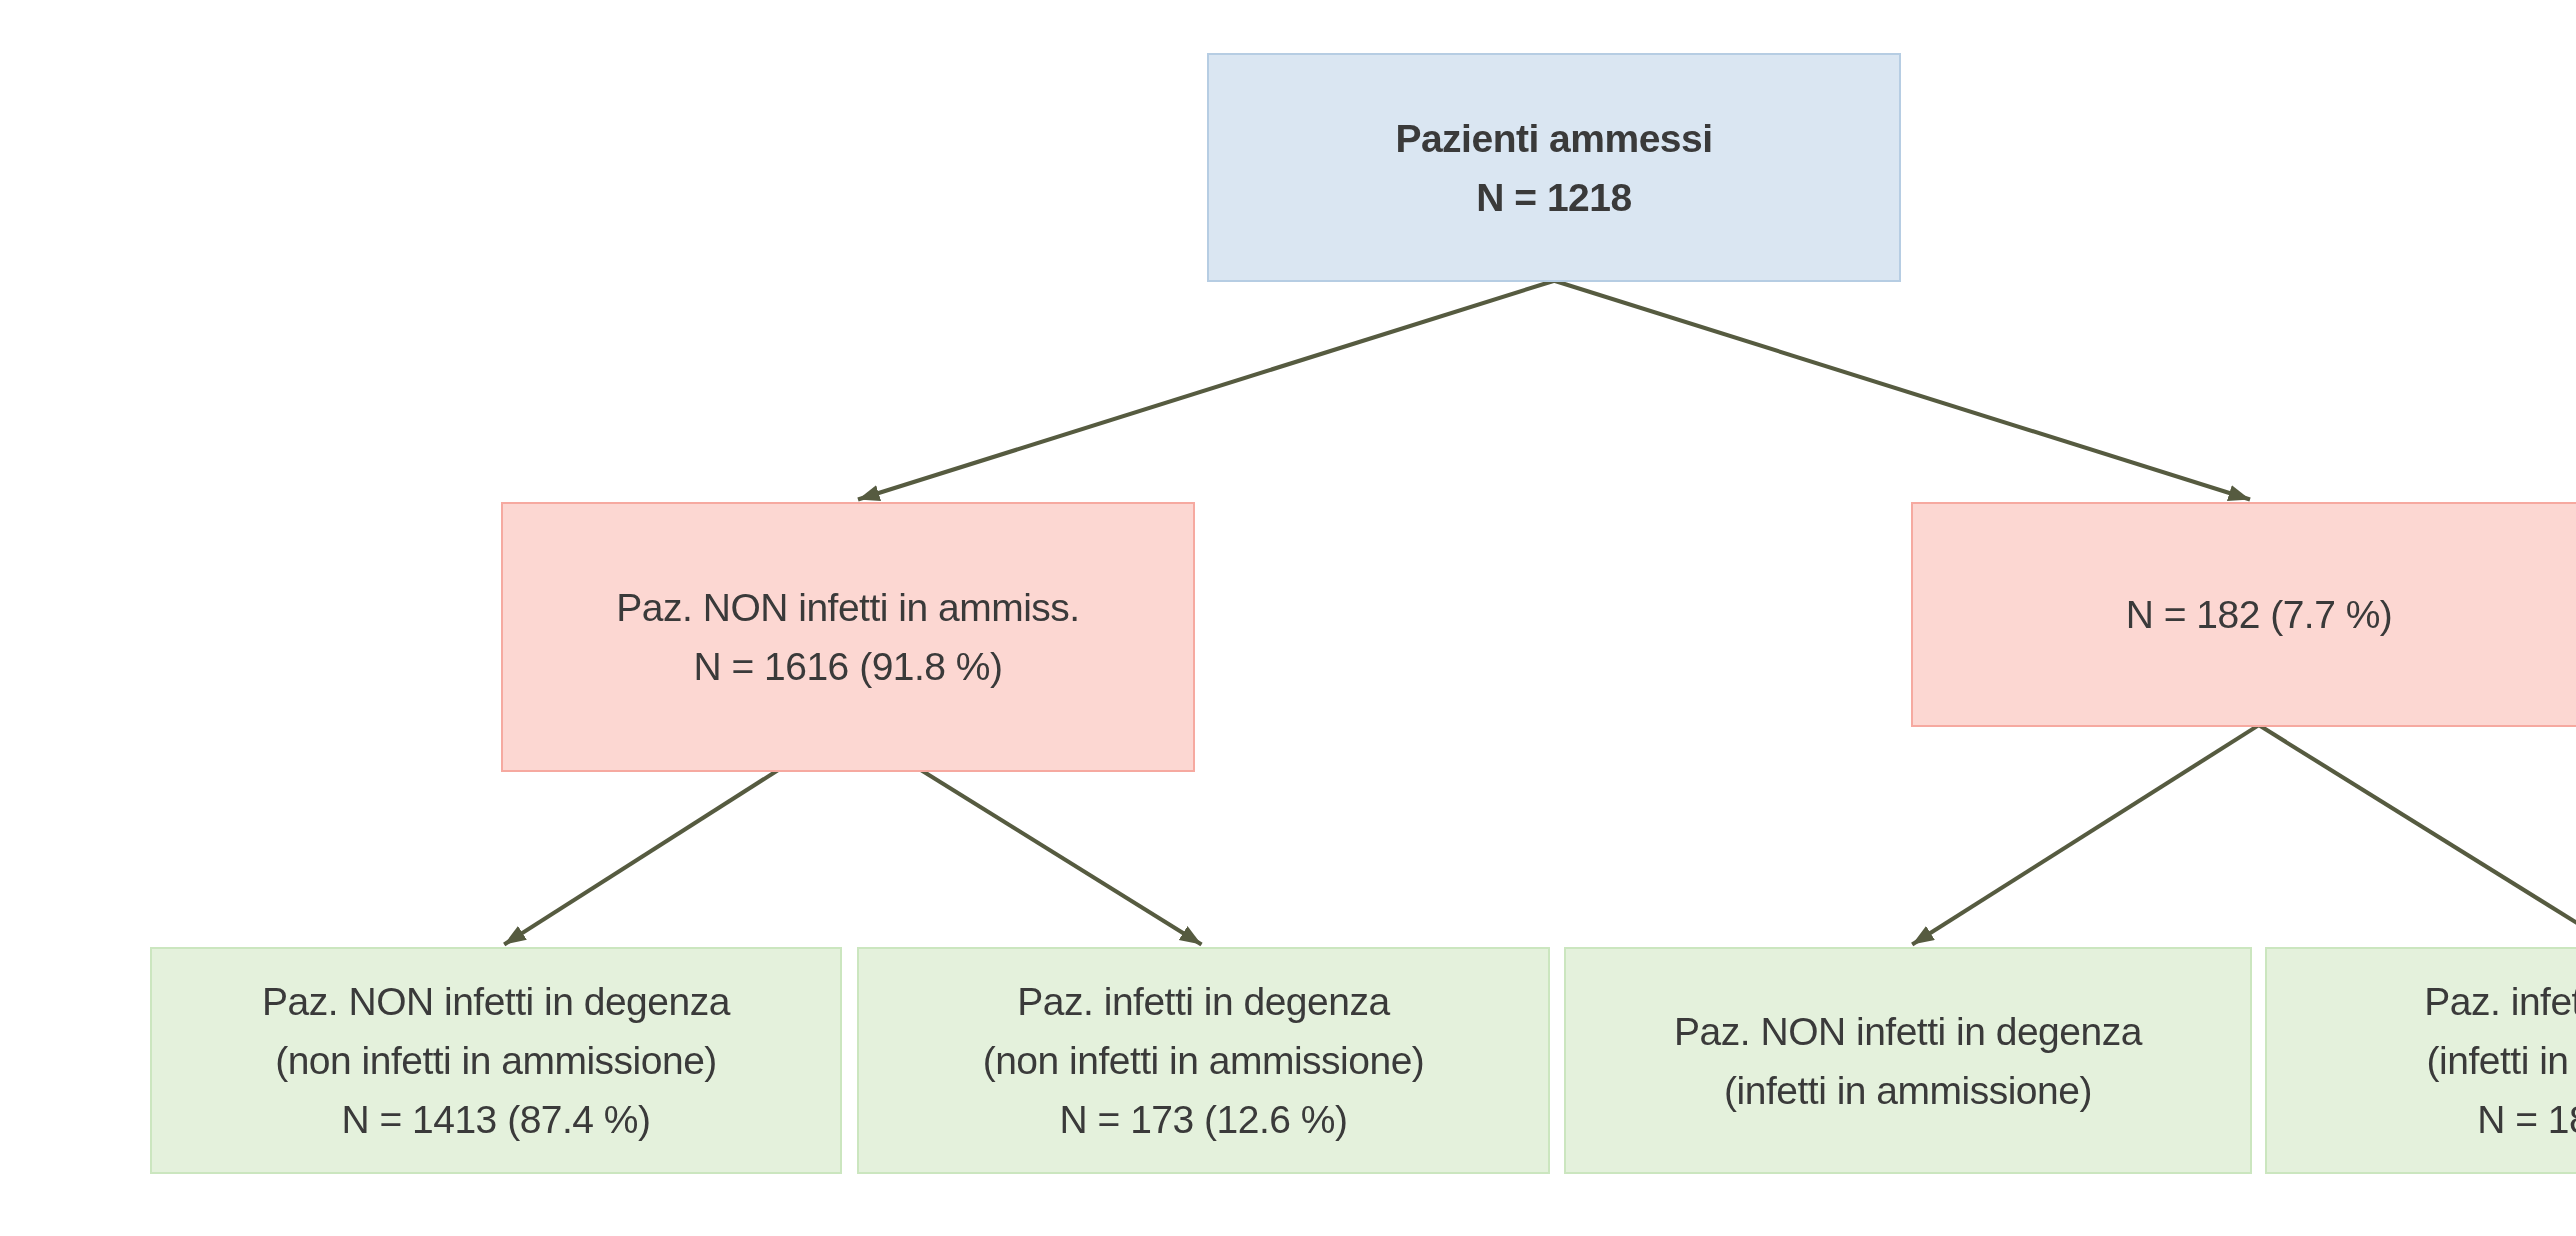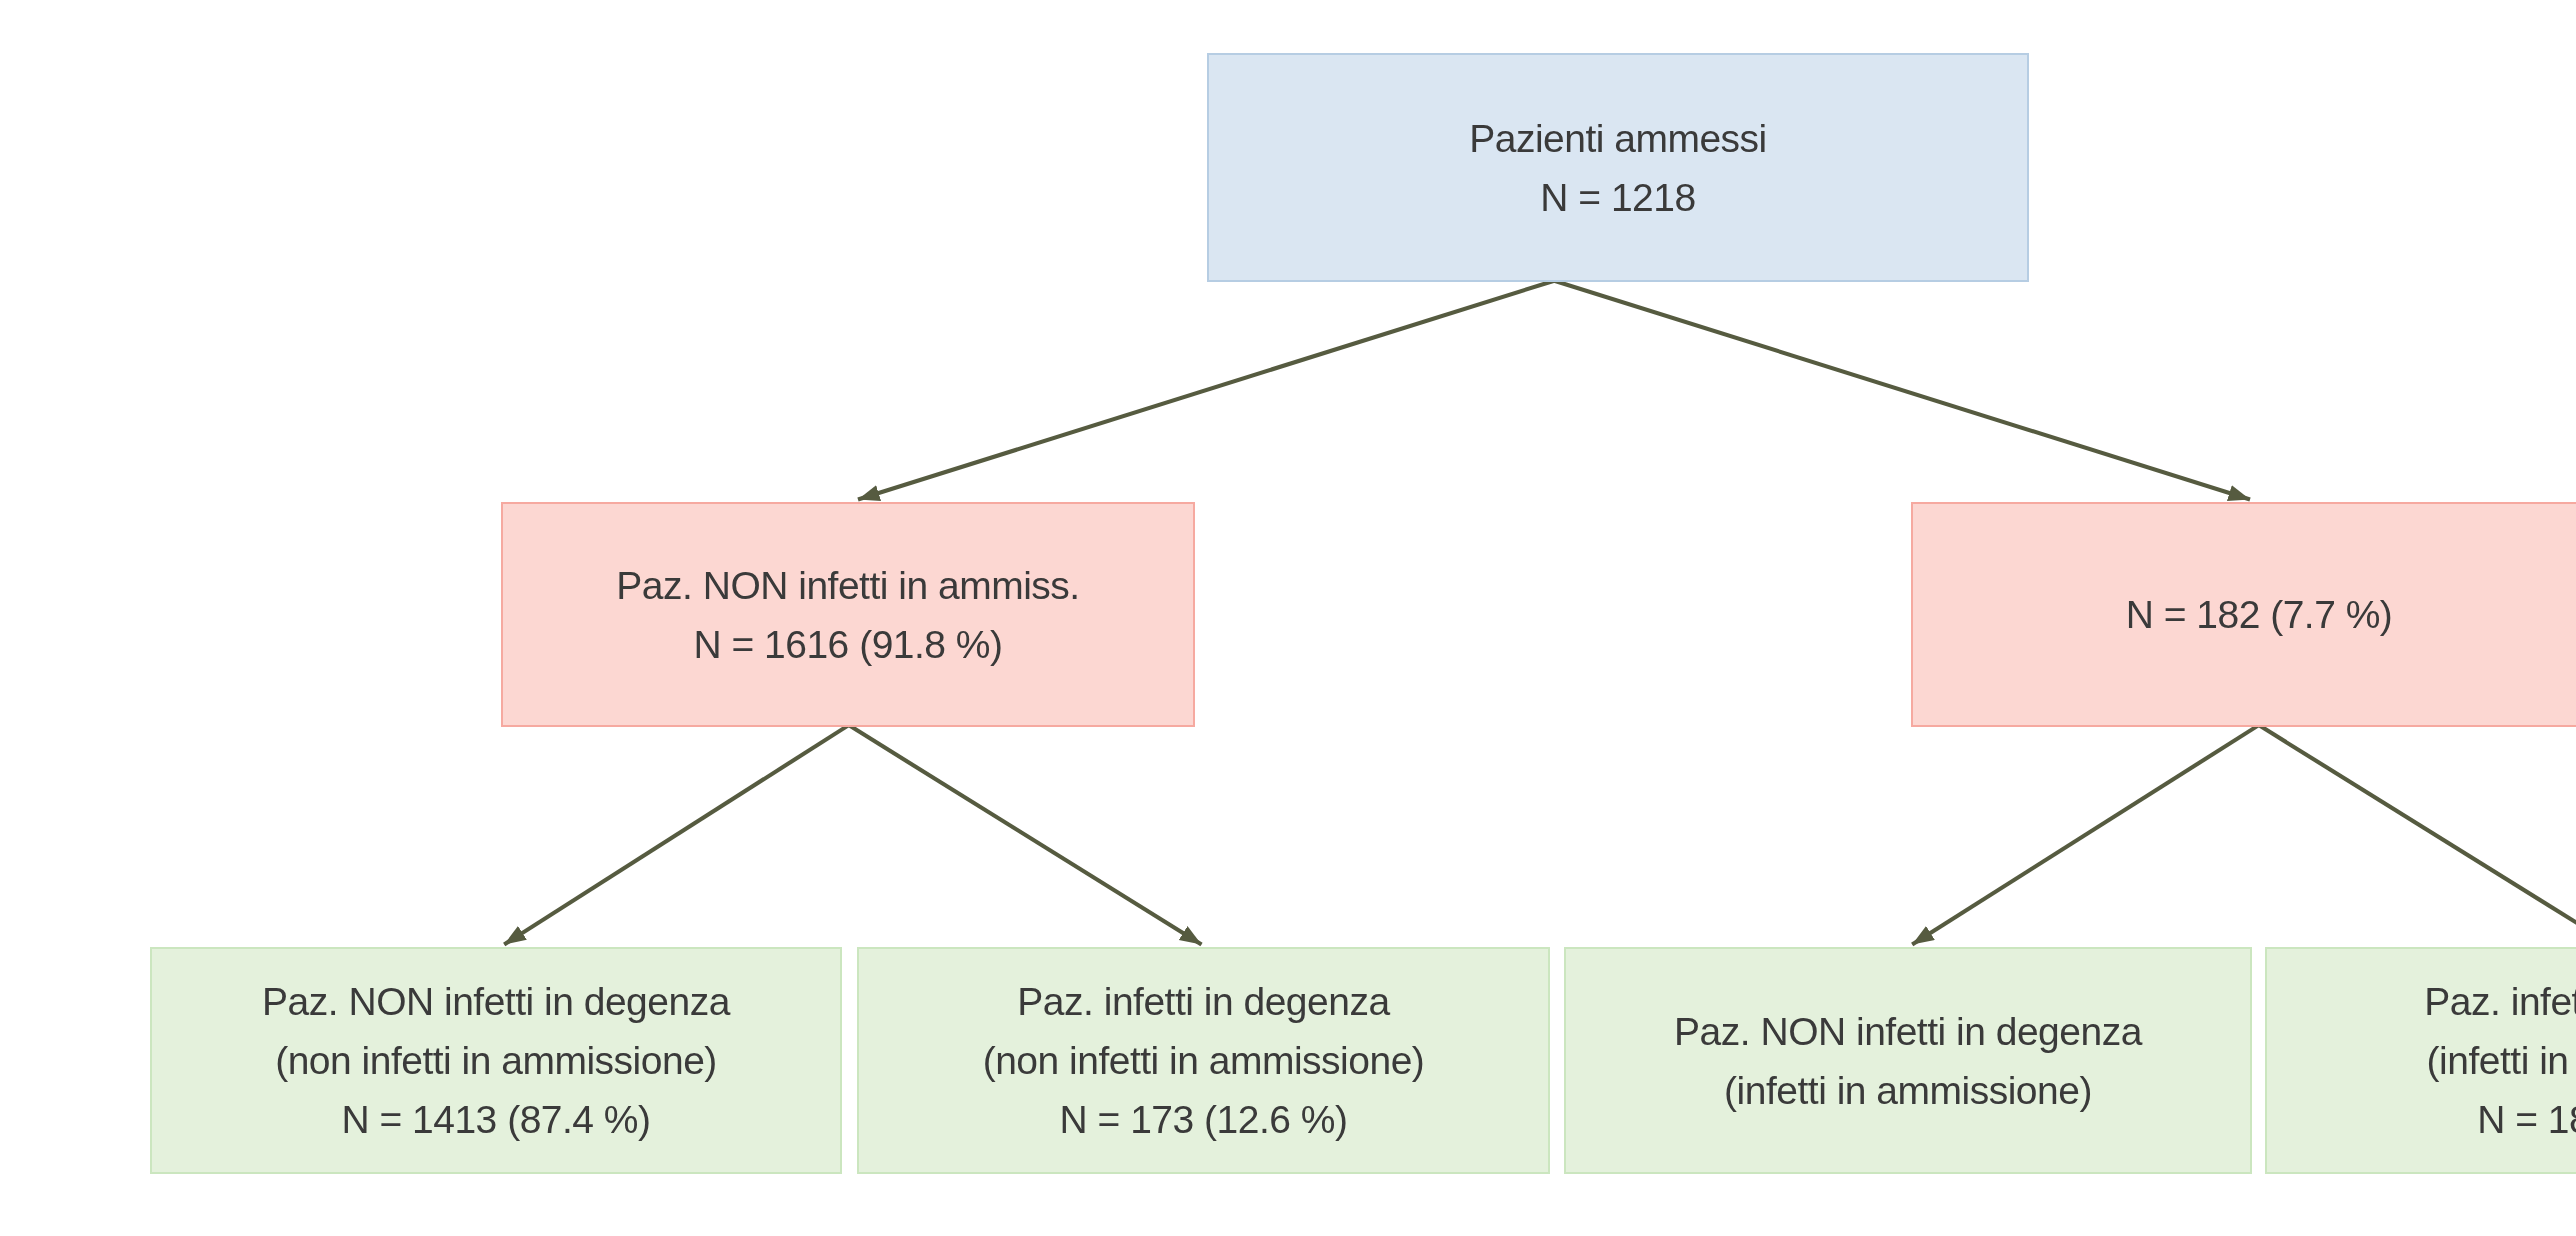--- a/index.html
+++ b/index.html
@@ -32,22 +32,22 @@
     align-items: center;
     justify-content: center;
     text-align: center;
     font-size: 39px;
     line-height: 59px;
     letter-spacing: -0.5px;
     white-space: nowrap;
   }
   .node span { display: block; }
 
-  .node-root  { left: 1207px; top: 53px;  width: 822px; height: 229px; }
-  .node-adm-neg { left: 501px;  top: 502px;  width: 694px; height: 225px; }
+  .node-root  { left: 1207px; top: 53px;  width: 694px; height: 229px; font-weight: bold; }
+  .node-adm-neg { left: 501px;  top: 502px;  width: 694px; height: 270px; }
   .node-adm-pos { left: 1911px; top: 502px;  width: 696px; height: 225px; }
   .node-stay-1 { left: 150px;  top: 947px; width: 692px; height: 227px; }
   .node-stay-2 { left: 857px; top: 947px; width: 693px; height: 227px; }
   .node-stay-3 { left: 1564px; top: 947px; width: 688px; height: 227px; }
   .node-stay-4 { left: 2265px; top: 947px; width: 691px; height: 227px; }
 </style>
 </head>
 <body>
 
 <div class="canvas" style="color: rgb(58, 58, 58);">

